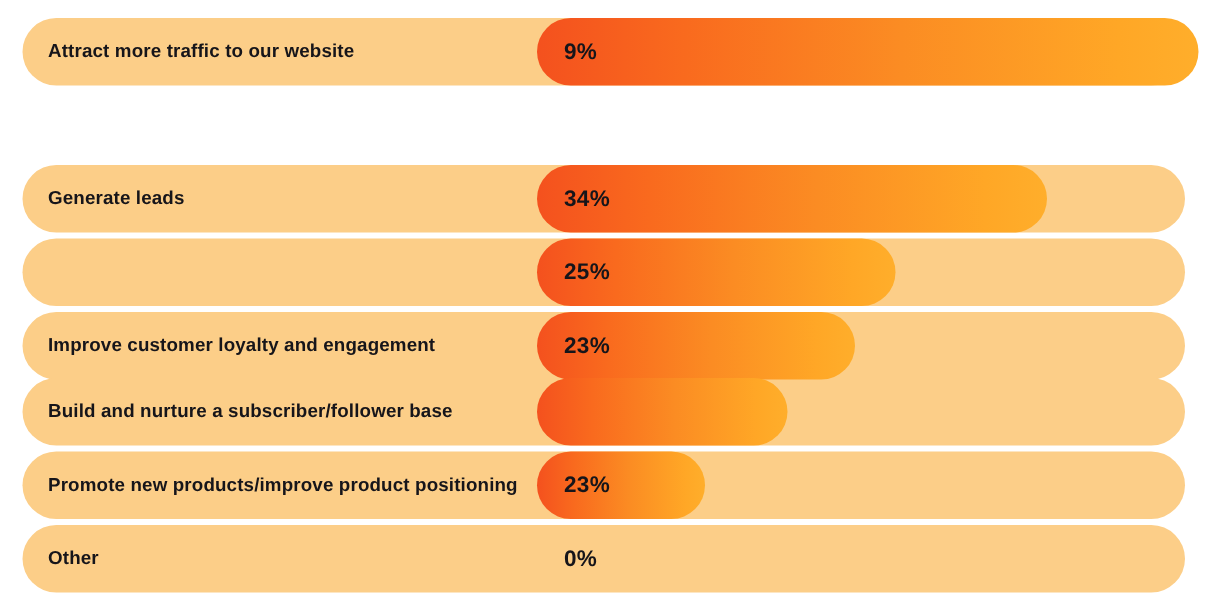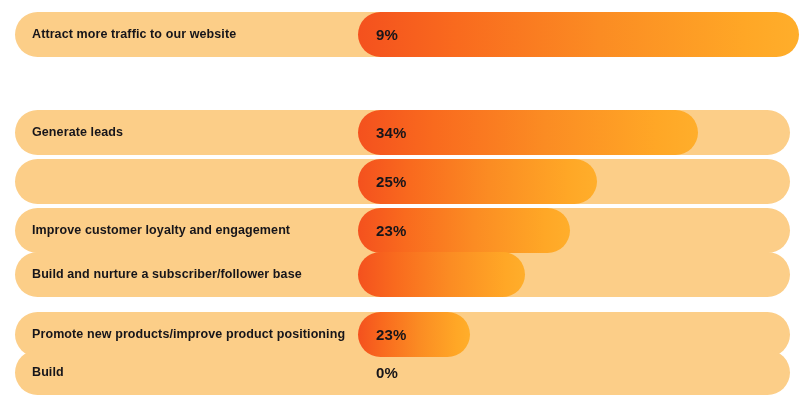--- a/index.html
+++ b/index.html
@@ -92,25 +92,25 @@
     <div class="bar-fill" style="width:212px"></div>
     <div class="row-label">Improve customer loyalty and engagement</div>
     <div class="bar-value">23%</div>
   </div>
 
   <div class="bar-row" style="top:252px">
     <div class="bar-fill" style="width:167px"></div>
     <div class="row-label">Build and nurture a subscriber/follower base</div>
   </div>
 
-  <div class="bar-row" style="top:312px">
+  <div class="bar-row" style="top:301px">
     <div class="bar-fill" style="width:112px"></div>
     <div class="row-label">Promote new products/improve product positioning</div>
     <div class="bar-value">23%</div>
   </div>
 
   <div class="bar-row" style="top:350px">
     <div class="bar-fill" style="width:0px"></div>
-    <div class="row-label">Build</div>
+    <div class="row-label">Other</div>
     <div class="bar-value">0%</div>
   </div>
 
 </div>
 
 </body></html>

